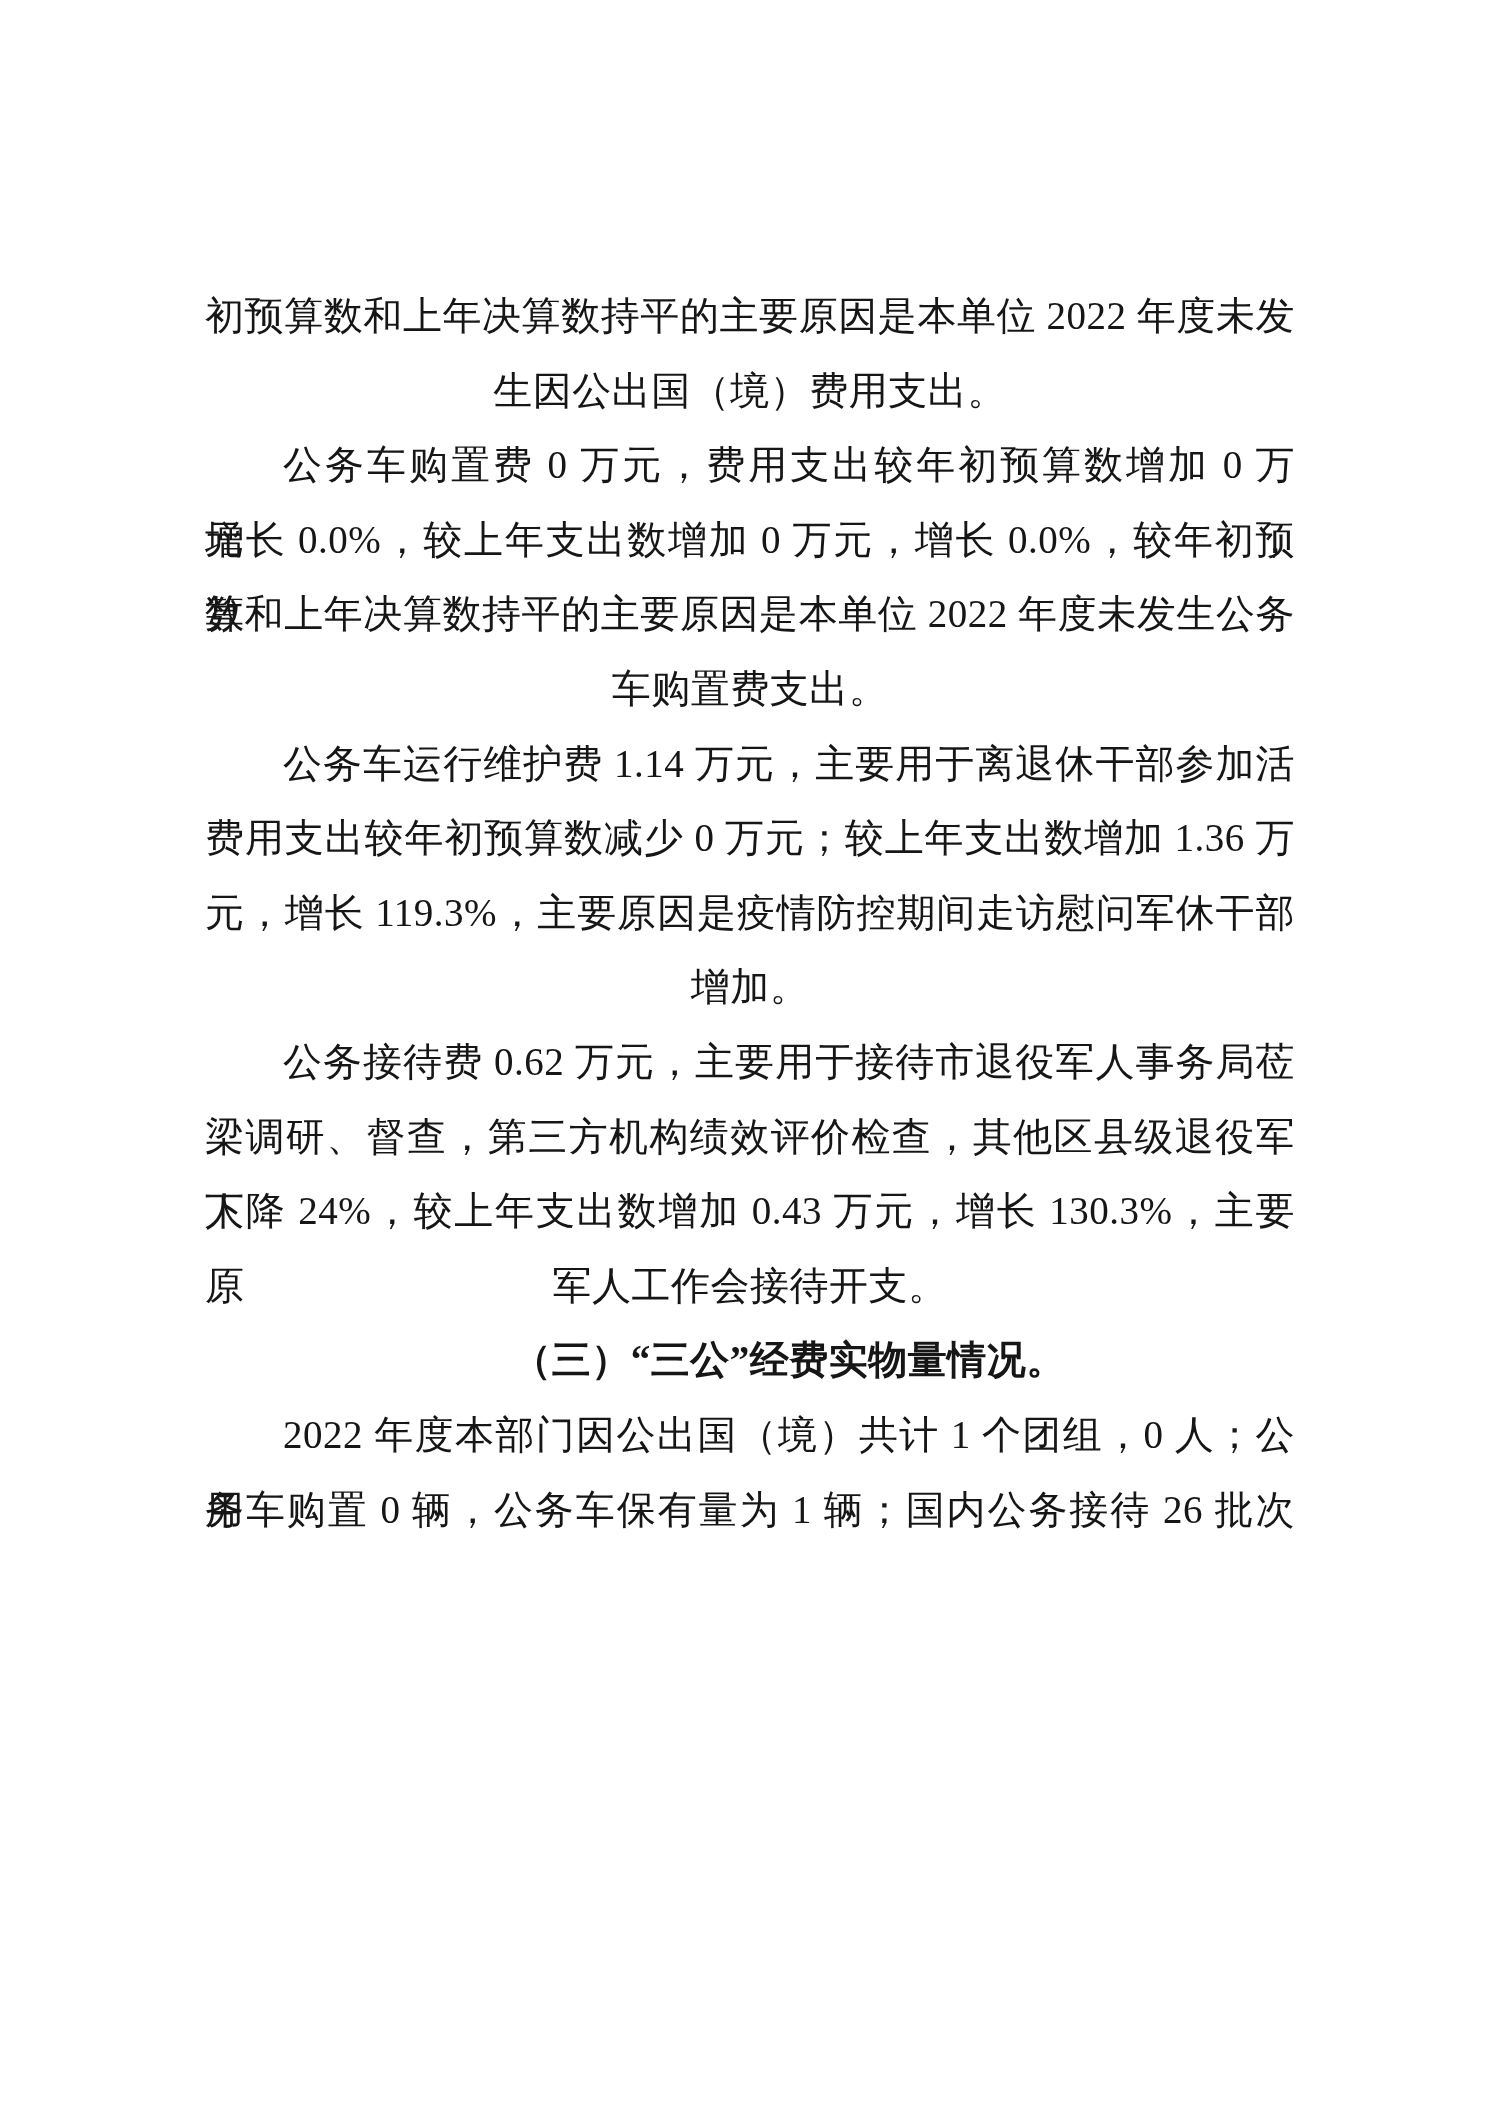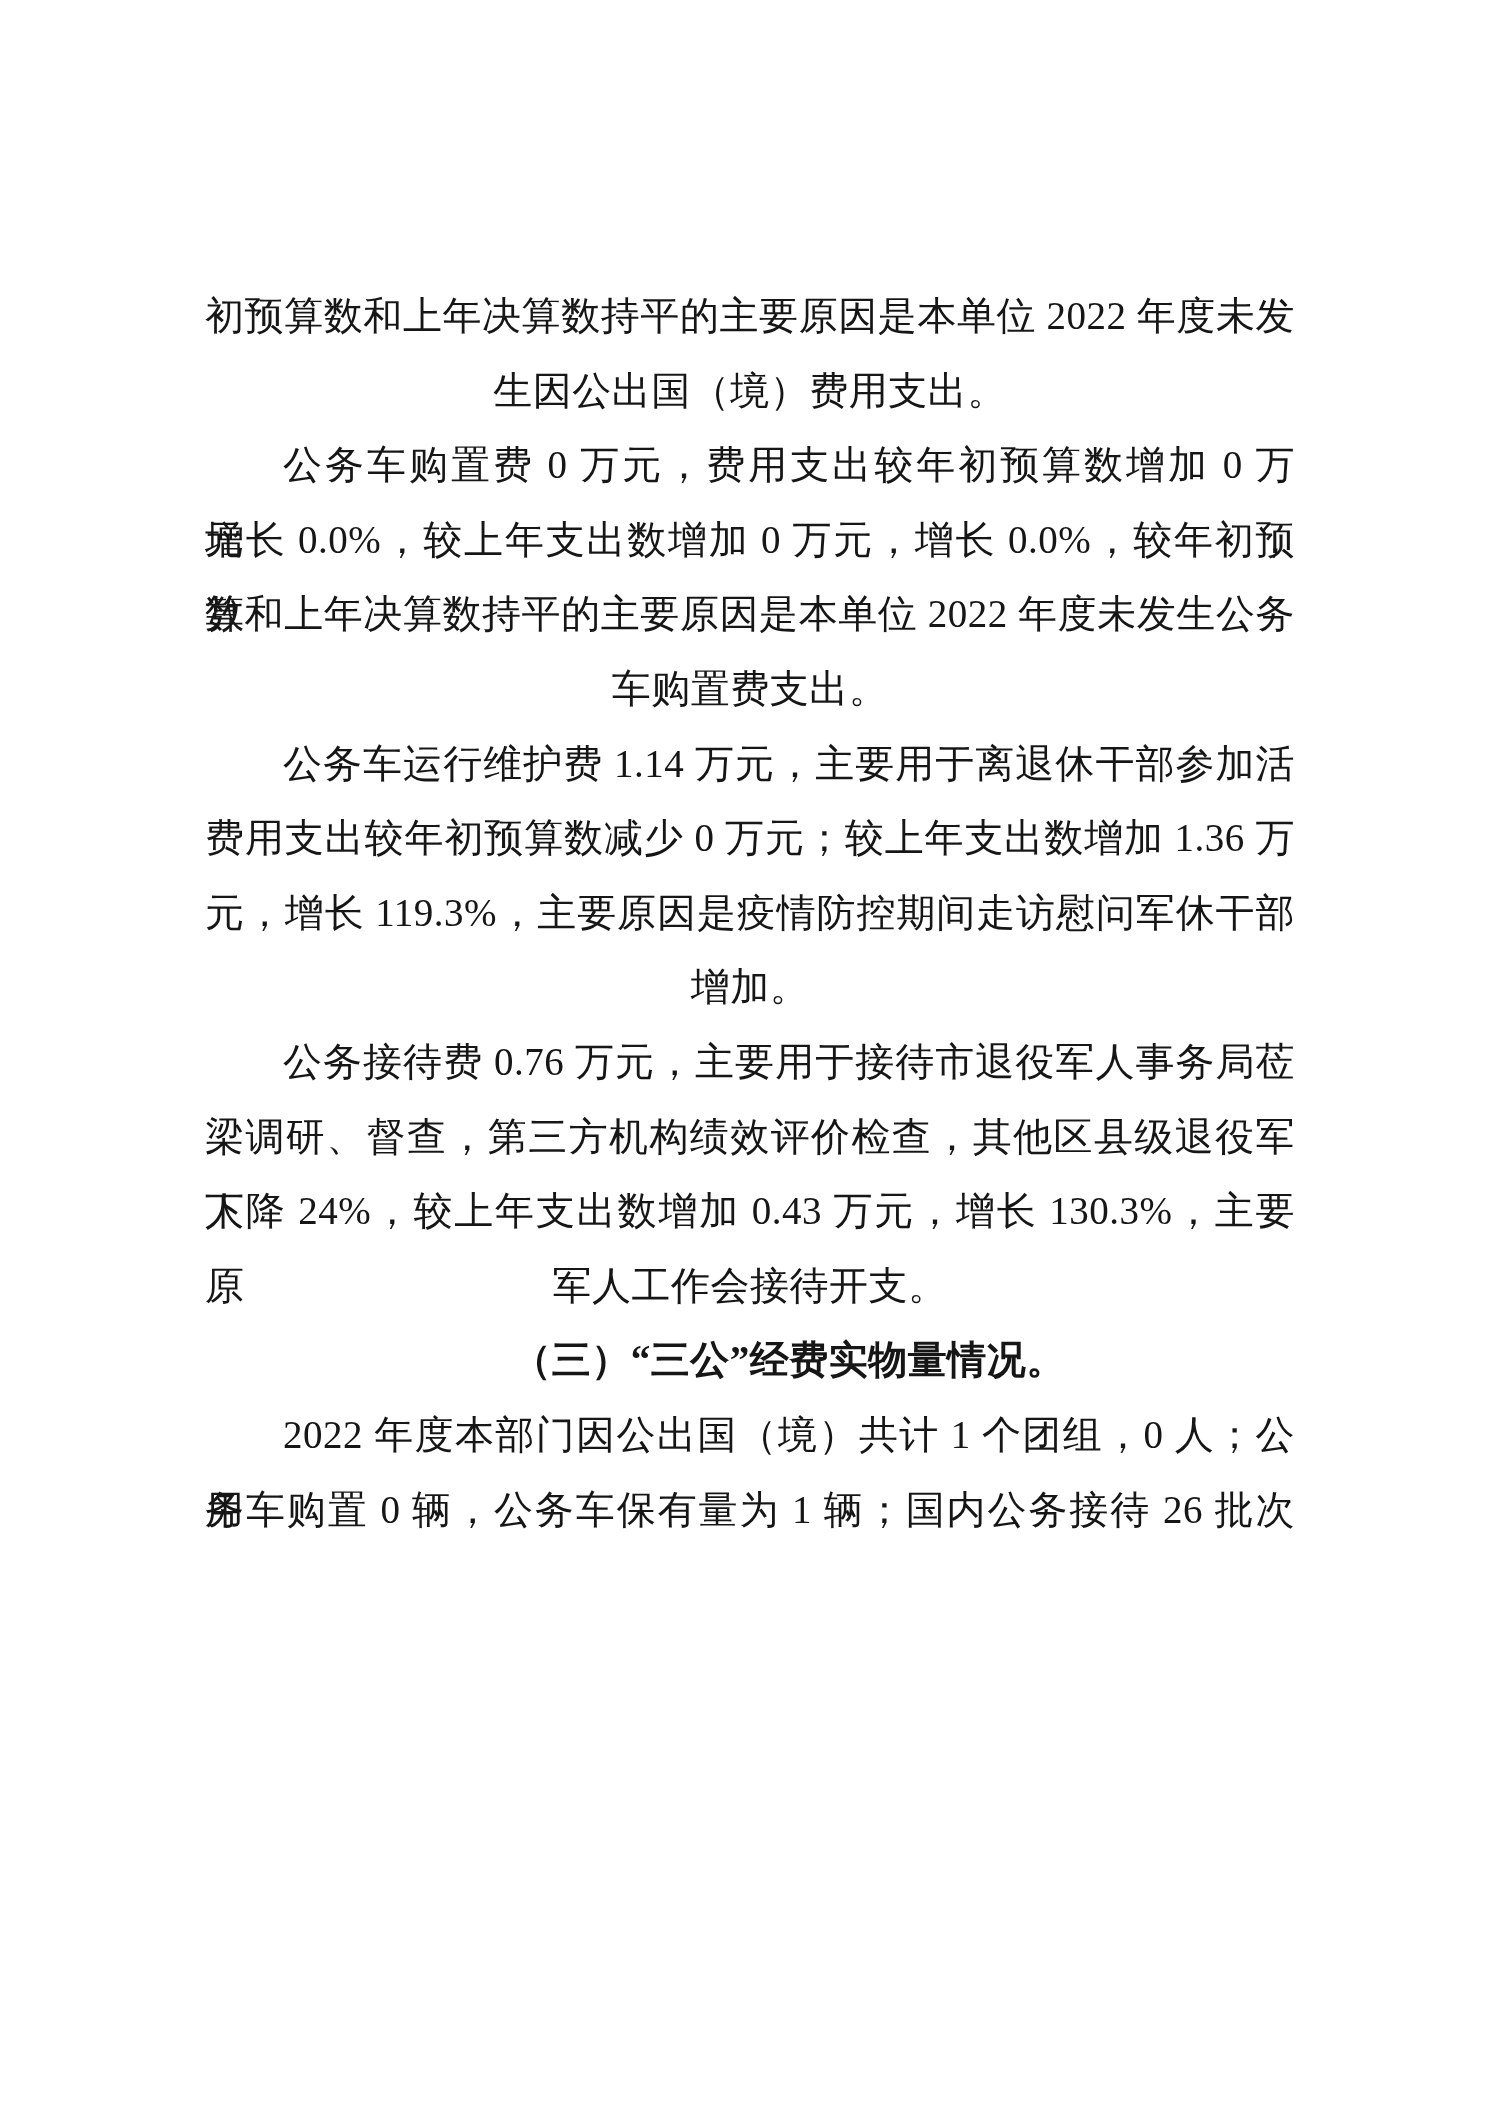--- a/index.html
+++ b/index.html
@@ -66,21 +66,21 @@
     <div class="ln j">初预算数和上年决算数持平的主要原因是本单位 2022 年度未发</div>
     <div class="ln">生因公出国（境）费用支出。</div>
     <div class="ln j ind">公务车购置费 0 万元，费用支出较年初预算数增加 0 万元，</div>
     <div class="ln j">增长 0.0%，较上年支出数增加 0 万元，增长 0.0%，较年初预算</div>
     <div class="ln j">数和上年决算数持平的主要原因是本单位 2022 年度未发生公务</div>
     <div class="ln">车购置费支出。</div>
     <div class="ln j ind">公务车运行维护费 1.14 万元，主要用于离退休干部参加活</div>
     <div class="ln j">费用支出较年初预算数减少 0 万元；较上年支出数增加 1.36 万</div>
     <div class="ln j">元，增长 119.3%，主要原因是疫情防控期间走访慰问军休干部</div>
     <div class="ln">增加。</div>
-    <div class="ln j ind">公务接待费 0.76 万元，主要用于接待市退役军人事务局莅</div>
+    <div class="ln j ind">公务接待费 0.62 万元，主要用于接待市退役军人事务局莅</div>
     <div class="ln j">梁调研、督查，第三方机构绩效评价检查，其他区县级退役军人</div>
     <div class="ln j">下降 24%，较上年支出数增加 0.43 万元，增长 130.3%，主要原</div>
     <div class="ln">军人工作会接待开支。</div>
     <div class="ln ind bold">（三）“三公”经费实物量情况。</div>
     <div class="ln j ind">2022 年度本部门因公出国（境）共计 1 个团组，0 人；公务</div>
     <div class="ln j">用车购置 0 辆，公务车保有量为 1 辆；国内公务接待 26 批次 98</div>
     <div class="ln j">人，其中：国内外事接待 0 批次，0 人；国（境）外公务接待 4</div>
   </div>
   <div class="scan-band"></div>
 </div>

